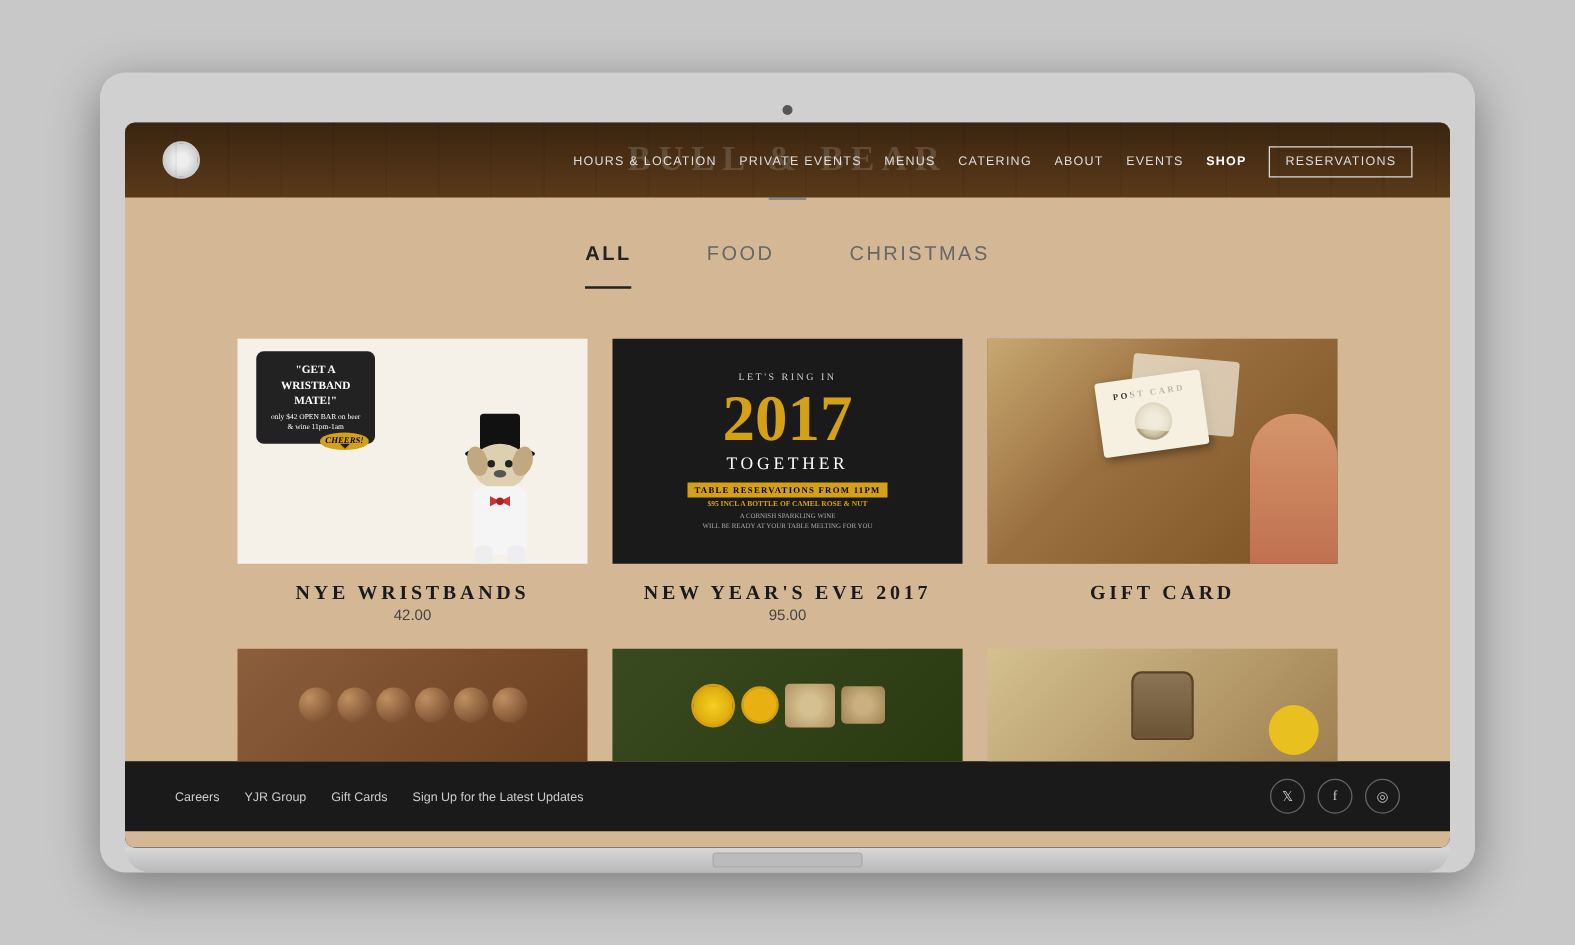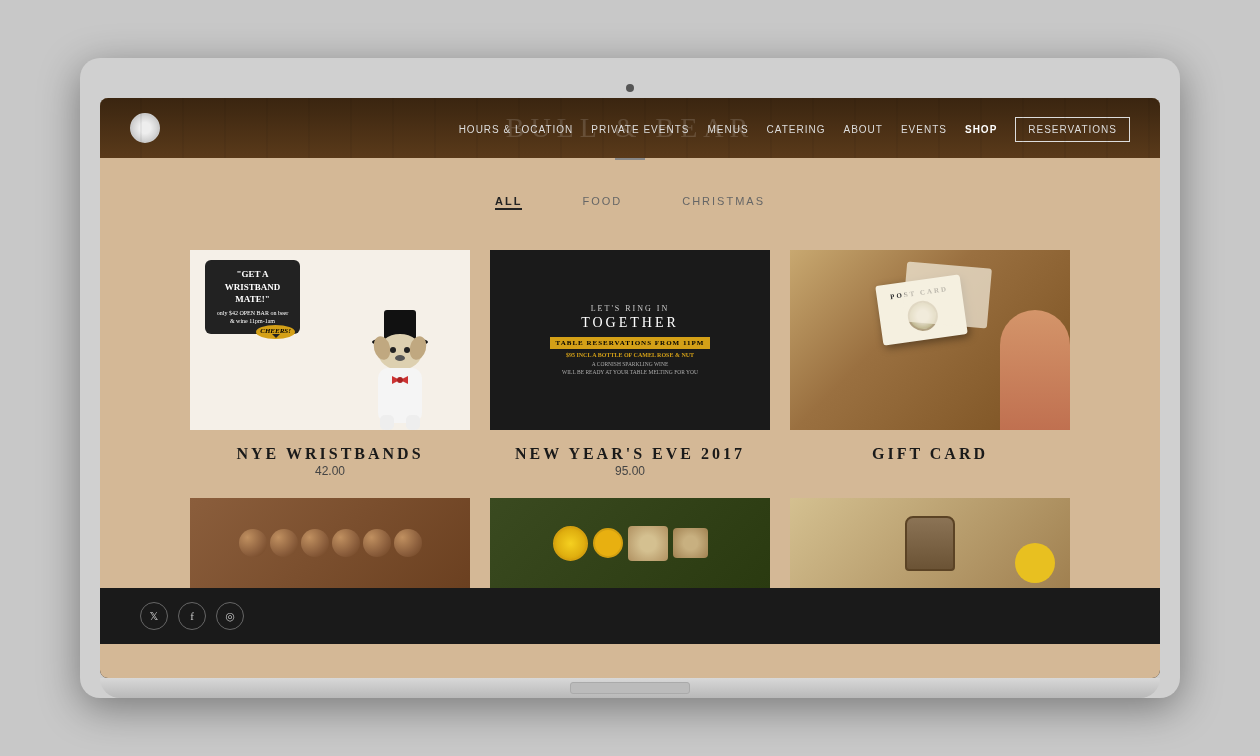--- a/index.html
+++ b/index.html
@@ -83,21 +83,21 @@
       flex-shrink: 0;
       border: 2px solid #ccc;
     }
 
     .nav-brand {
       position: absolute;
       left: 50%;
       transform: translateX(-50%);
       color: rgba(255,255,255,0.15);
       font-size: 28px;
-      font-weight: normal;
+      font-weight: bold;
       letter-spacing: 6px;
       font-family: 'Georgia', serif;
       text-transform: uppercase;
     }
 
     .nav-links {
       display: flex;
       align-items: center;
       gap: 18px;
       margin-left: auto;
@@ -129,26 +129,26 @@
     
     .filter-tabs {
       display: flex;
       justify-content: center;
       gap: 60px;
       padding: 25px 0 20px;
       border-bottom: none;
     }
 
     .filter-tab {
-      font-size: 11px;
+      font-size: 16px;
       letter-spacing: 2px;
       text-transform: uppercase;
       color: #666;
       cursor: pointer;
-      padding-bottom: 1px;
+      padding-bottom: 16px;
       font-family: Arial, sans-serif;
     }
 
     .filter-tab.active {
       font-weight: bold;
       color: #222;
       border-bottom: 2px solid #222;
     }
 
     .tab-separator {
@@ -527,20 +527,21 @@
                 <rect x="56" y="135" width="14" height="15" rx="5" fill="#eee"></rect>
               </svg>
             </div>
             <div class="product-title">NYE WRISTBANDS</div>
             <div class="product-price">42.00</div>
           </div>
 
           <div class="product-card">
             <div class="product-image product-nye-2017" style="background:#1a1a1a;">
               <div class="nye-title">LET'S RING IN</div>
+              <div class="nye-year">2017</div>
               <div class="nye-together">TOGETHER</div>
               <div class="nye-table-res">TABLE RESERVATIONS FROM 11PM</div>
               <div class="nye-price-text">$95 INCL A BOTTLE OF CAMEL ROSE &amp; NUT</div>
               <div class="nye-details">A CORNISH SPARKLING WINE</div>
               <div class="nye-details">WILL BE READY AT YOUR TABLE MELTING FOR YOU</div>
             </div>
             <div class="product-title">NEW YEAR'S EVE 2017</div>
             <div class="product-price">95.00</div>
           </div>
 
@@ -586,20 +587,34 @@
           </div>
 
           <div class="food-image food-jar">
             <div style="background:linear-gradient(135deg,#d4c090,#a08050);position:absolute;top:0;left:0;width:100%;height:100%;"></div>
             <div style="position:absolute;bottom:5px;right:15px;width:40px;height:40px;border-radius:50%;background:#e8c020;z-index:0;"></div>
             <div class="jar-visual" style="position:relative;z-index:1;"></div>
           </div>
         </div>
 
         <footer class="footer">
+          <ul class="footer-links">
+            <li>
+              <a href="#">Careers</a>
+            </li>
+            <li>
+              <a href="#">YJR Group</a>
+            </li>
+            <li>
+              <a href="#">Gift Cards</a>
+            </li>
+            <li>
+              <a href="#">Sign Up for the Latest Updates</a>
+            </li>
+          </ul>
           <div class="social-icons">
             <div class="social-icon">𝕏</div>
             <div class="social-icon">f</div>
             <div class="social-icon">◎</div>
           </div>
         </footer>
 
       </div>
     </div>
   </div>

